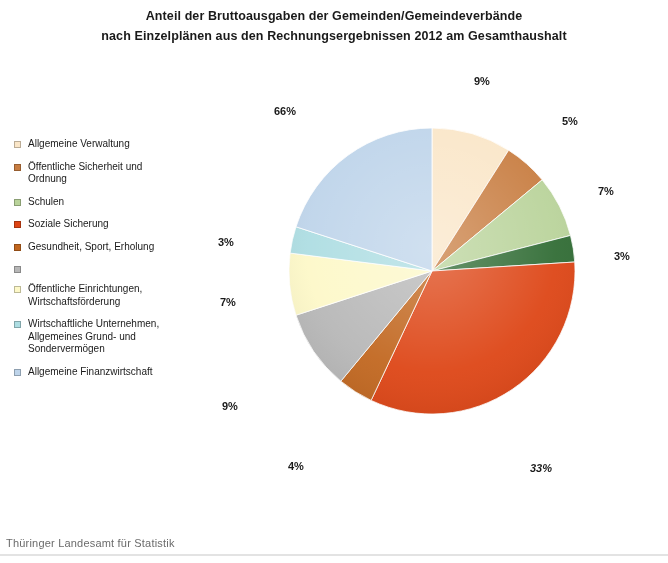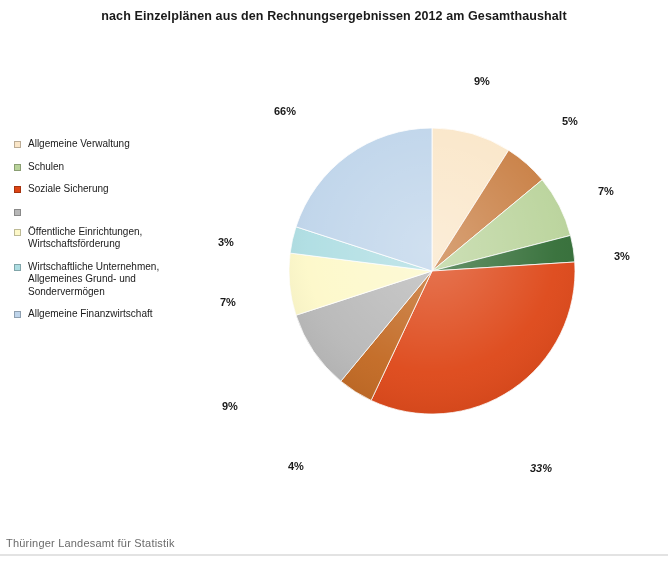--- a/index.html
+++ b/index.html
@@ -94,35 +94,45 @@
     height: 2px;
     background: #e3e3e3;
   }
 </style>
 </head>
 <body>
 
 <div class="chart-root">
 
   <div class="title">
+    <span class="title-line">Anteil der Bruttoausgaben der Gemeinden/Gemeindeverbände</span>
     <span class="title-line">nach Einzelplänen aus den Rechnungsergebnissen 2012 am Gesamthaushalt</span>
   </div>
 
   <div class="legend">
     <div class="legend-item">
       <span class="legend-swatch" style="background:#fae6c8"></span>
       <span class="legend-label">Allgemeine Verwaltung</span>
     </div>
     <div class="legend-item">
+      <span class="legend-swatch" style="background:#c87d41"></span>
+      <span class="legend-label">Öffentliche Sicherheit und
+Ordnung</span>
+    </div>
+    <div class="legend-item">
       <span class="legend-swatch" style="background:#b9d39a"></span>
       <span class="legend-label">Schulen</span>
     </div>
     <div class="legend-item">
       <span class="legend-swatch" style="background:#dd4414"></span>
       <span class="legend-label">Soziale Sicherung</span>
+    </div>
+    <div class="legend-item">
+      <span class="legend-swatch" style="background:#c1661e"></span>
+      <span class="legend-label">Gesundheit, Sport, Erholung</span>
     </div>
     <div class="legend-item">
       <span class="legend-swatch" style="background:#b7b7b7"></span>
     </div>
     <div class="legend-item">
       <span class="legend-swatch" style="background:#fdf8c8"></span>
       <span class="legend-label">Öffentliche Einrichtungen,
 Wirtschaftsförderung</span>
     </div>
     <div class="legend-item">

